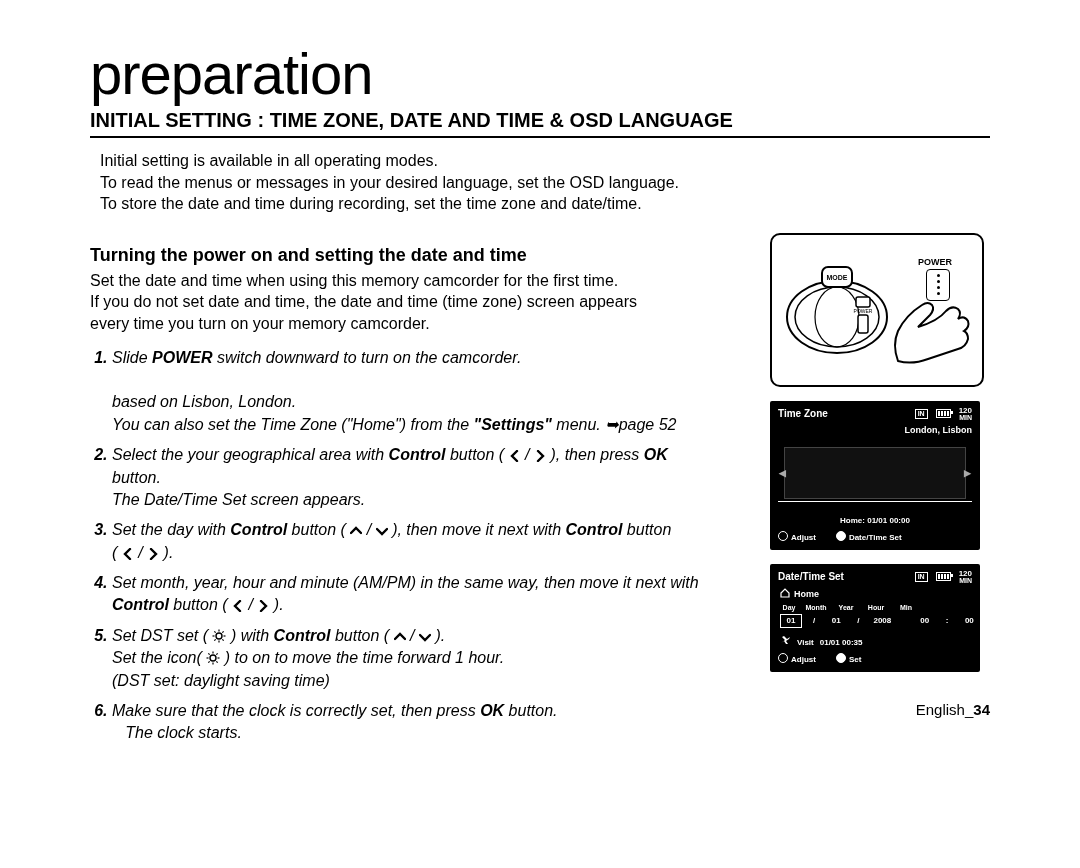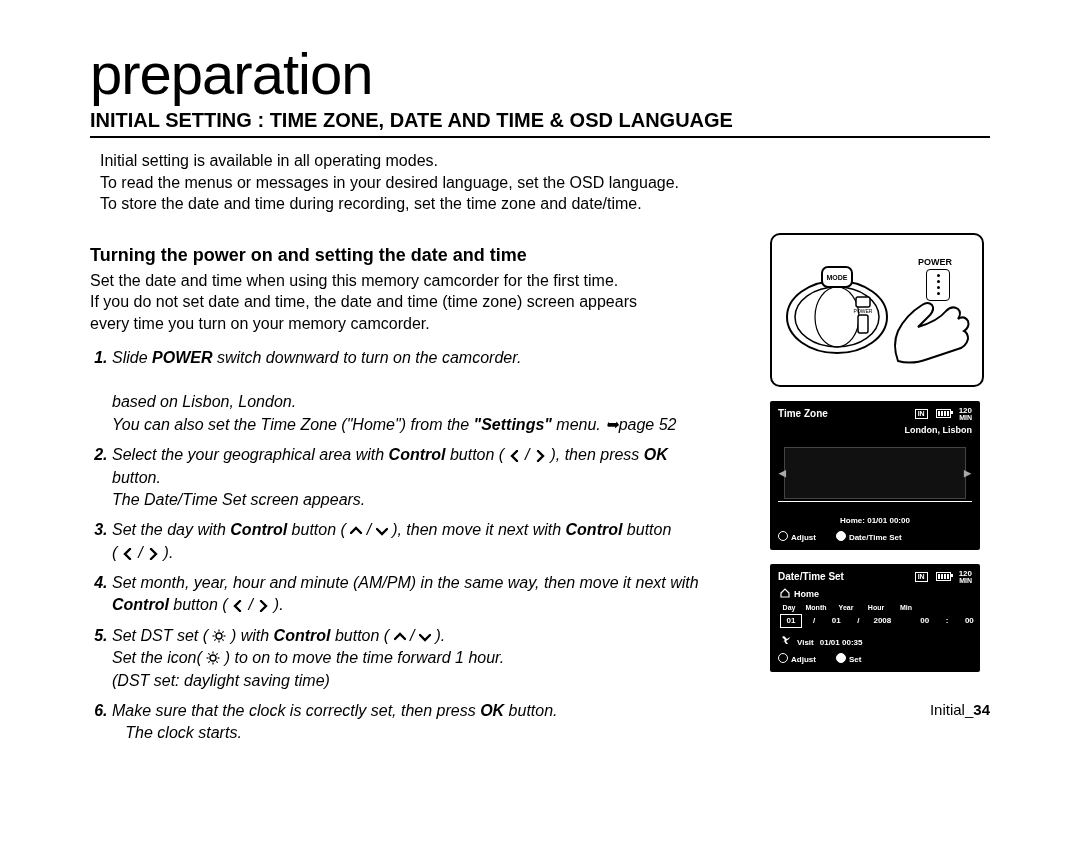--- a/index.html
+++ b/index.html
@@ -523,16 +523,16 @@
         <div class="osd-footer">
           <span><span class="dot-icon"></span><span>Adjust</span></span>
           <span><span class="dot-icon filled"></span><span>Set</span></span>
         </div>
       </div>
 
     </div>
   </div>
 
   <div class="footer">
-    <span>Initial</span><span>_</span><span class="pagenum">34</span>
+    <span>English</span><span>_</span><span class="pagenum">34</span>
   </div>
 
 </div>
 
 </body></html>

